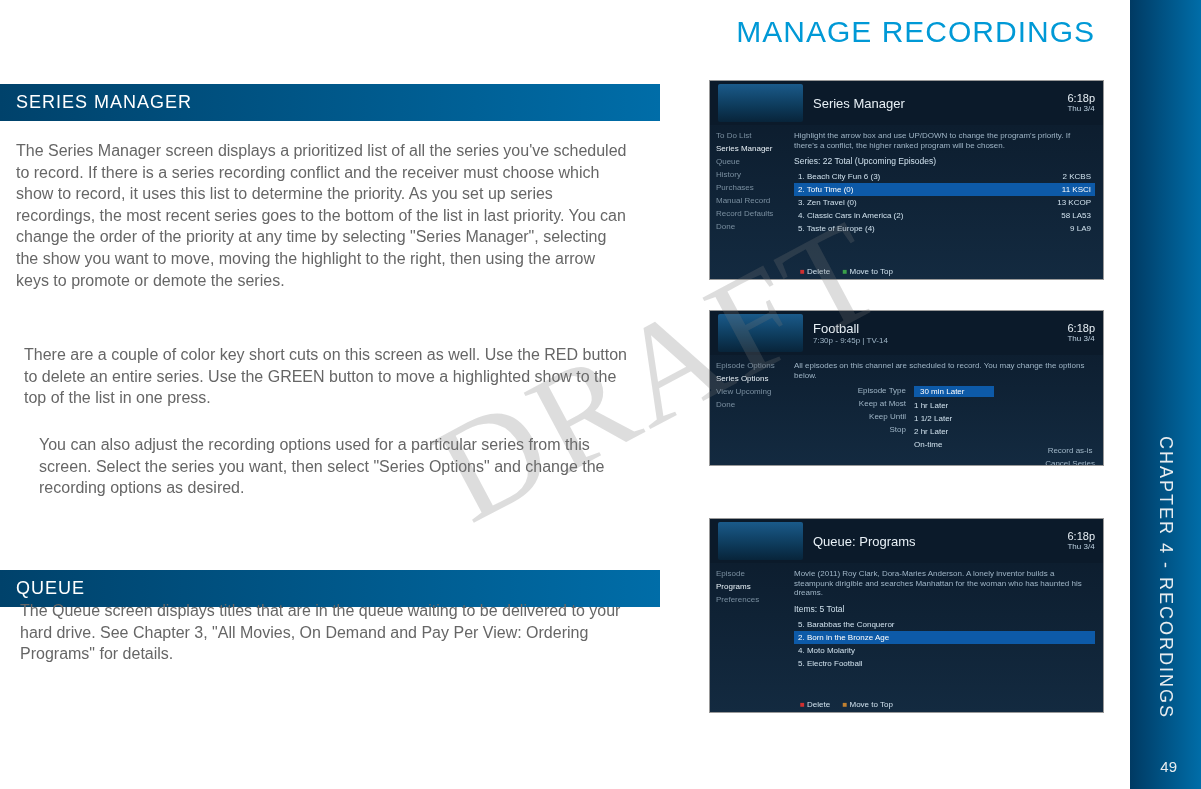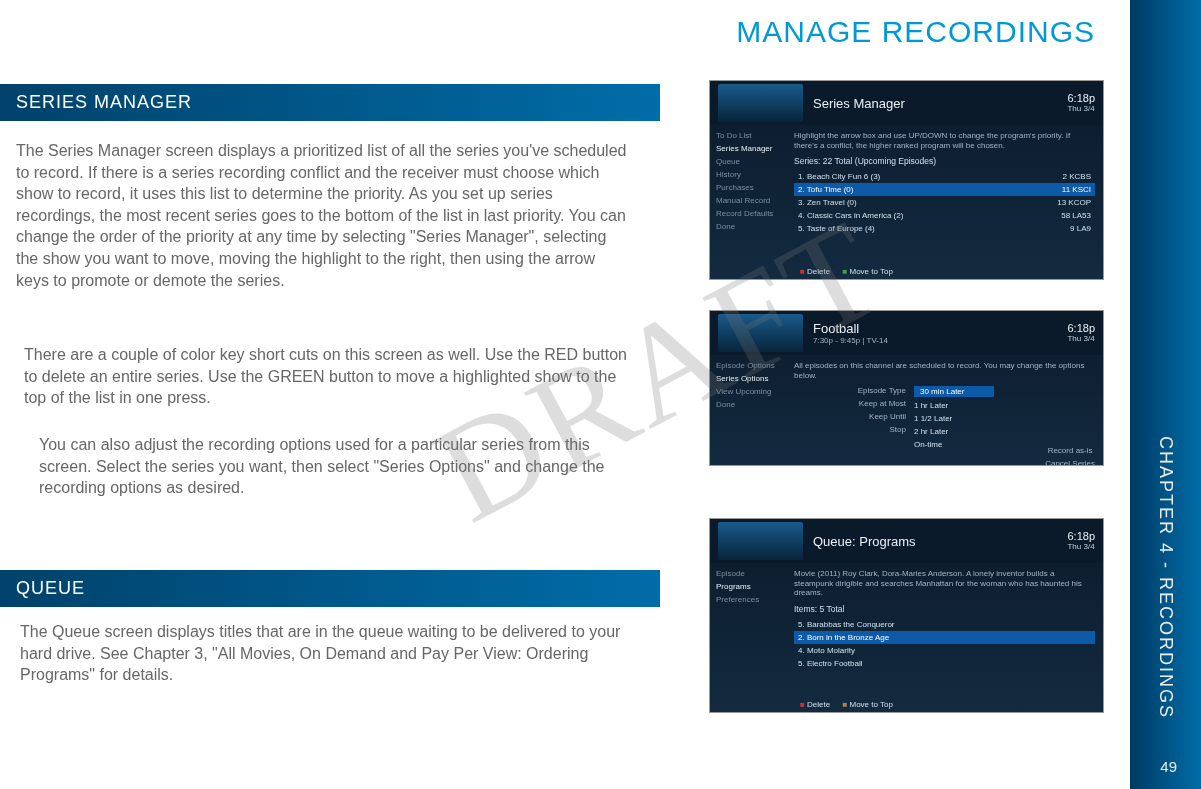--- a/index.html
+++ b/index.html
@@ -54,21 +54,21 @@
   .body-text {
     color: #666;
     font-size: 16px;
     line-height: 1.35;
     width: 630px;
     padding-left: 16px;
   }
   .p1 { position: absolute; top: 140px; left: 0; }
   .p2 { position: absolute; top: 344px; left: 8px; }
   .p3 { position: absolute; top: 434px; left: 0; padding-left: 39px; }
-  .p4 { position: absolute; top: 621px; left: 0; padding-left: 20px; }
+  .p4 { position: absolute; top: 600px; left: 0; padding-left: 20px; }
   
   .shot {
     position: absolute;
     right: 26px;
     width: 395px;
     background: linear-gradient(to bottom, #0b1a2a 0%, #132a40 100%);
     border: 1px solid #999;
     color: #bcd0e0;
     font-size: 8.5px;
     overflow: hidden;

